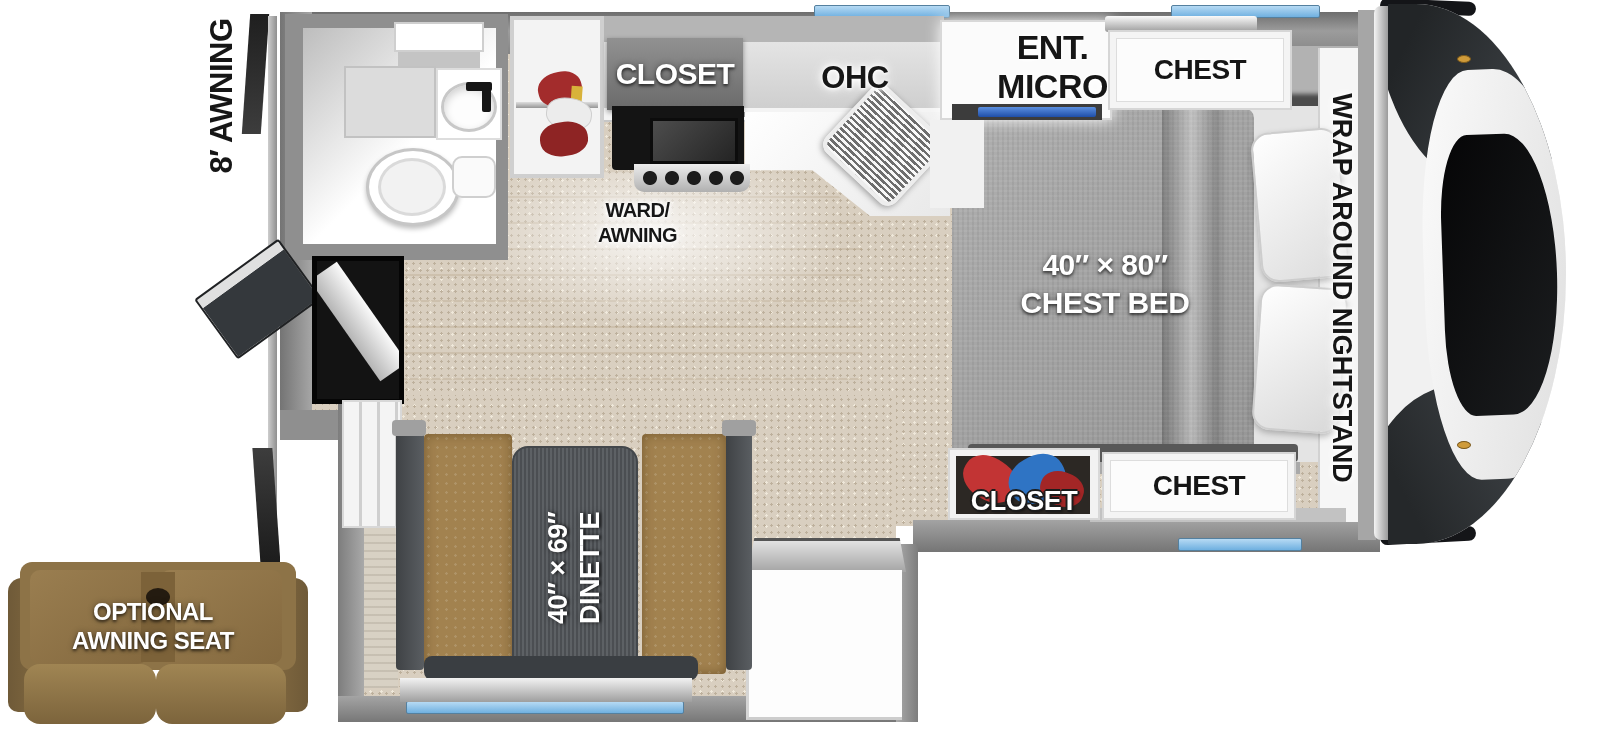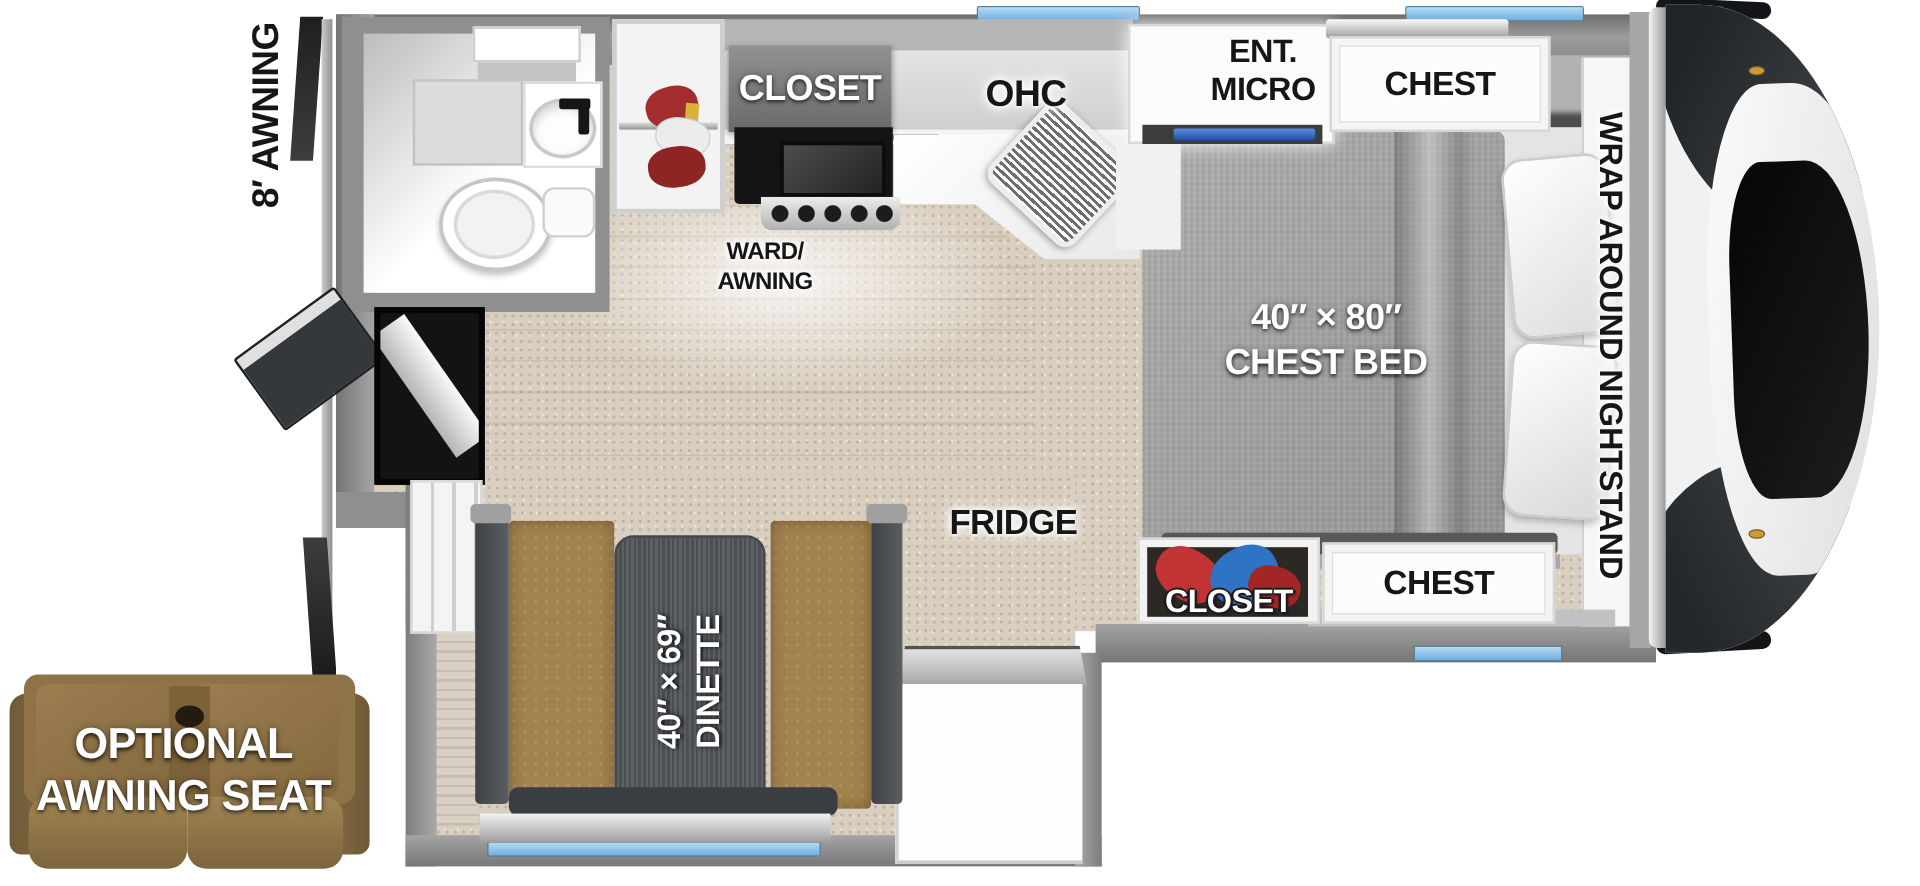--- a/index.html
+++ b/index.html
@@ -83,21 +83,21 @@
   .burners{left:634px;top:164px;width:116px;height:28px;border-radius:0 0 10px 10px;
     background-image:radial-gradient(circle at 16px 14px,#1c1c1c 6.5px,transparent 7.5px),radial-gradient(circle at 38px 14px,#1c1c1c 6.5px,transparent 7.5px),radial-gradient(circle at 60px 14px,#1c1c1c 6.5px,transparent 7.5px),radial-gradient(circle at 82px 14px,#1c1c1c 6.5px,transparent 7.5px),radial-gradient(circle at 103px 14px,#1c1c1c 6.5px,transparent 7.5px),linear-gradient(180deg,#ededed,#b0b0b0);}
   .ohc-label{left:800px;top:60px;width:110px;height:36px;font-size:31px;}
   .counter{left:745px;top:112px;width:205px;height:104px;clip-path:polygon(0 0,100% 0,100% 100%,61% 100%,33% 56%,0 56%);background:linear-gradient(135deg,#ffffff,#e8e8e8);}
   .sink{left:836px;top:100px;width:96px;height:90px;transform:rotate(43deg);background:repeating-linear-gradient(0deg,#f8f8f8 0 2.5px,#6e6e6e 2.5px 5px);border:4px solid #ededed;border-radius:12px;box-shadow:0 2px 6px rgba(0,0,0,.35);}
 
   
   .wall-inner-right{left:945px;top:46px;width:430px;height:56px;background:#b2b2b2;}
   .ent-cab{left:940px;top:20px;width:172px;height:100px;background:#fbfbfb;border:2px solid #d8d8d8;box-shadow:0 0 14px rgba(255,255,255,.95);}
   .ent-side{left:930px;top:120px;width:54px;height:88px;background:#f1f1f1;}
-  .ent-label{left:985px;top:28px;width:135px;font-size:27px;}
+  .ent-label{left:985px;top:28px;width:135px;font-size:34px;}
   .ent-shelf{left:952px;top:104px;width:150px;height:16px;background:#3c3c3c;}
   .ent-blue{left:978px;top:107px;width:118px;height:10px;background:linear-gradient(180deg,#5b8fe0,#1f4ea8);border-radius:2px;}
   .chrome-strip{left:1105px;top:16px;width:152px;height:16px;background:linear-gradient(180deg,#fafafa,#9c9c9c);border-radius:3px;}
   .chest-top{left:1108px;top:30px;width:184px;height:80px;background:#fcfcfc;border:2px solid #d6d6d6;display:flex;align-items:center;justify-content:center;box-shadow:inset 0 0 0 6px #f4f4f4,inset 0 0 0 7px #ddd;}
   .chest-lbl{font-size:28px;}
 
   
   .head-shadow{left:952px;top:94px;width:392px;height:28px;background:#4c4c4c;filter:blur(2px);}
   .bed-sheet{left:1238px;top:106px;width:106px;height:356px;background:#e4e4e4;}
   .bed{left:952px;top:108px;width:302px;height:354px;border-radius:10px;background-color:#a4a4a4;
@@ -151,21 +151,21 @@
   
   .sofa-arm-l{left:8px;top:578px;width:52px;height:134px;background:linear-gradient(90deg,#6f5a38,#8a7044);border-radius:14px 6px 6px 10px;}
   .sofa-arm-r{left:256px;top:578px;width:52px;height:134px;background:linear-gradient(270deg,#6f5a38,#8a7044);border-radius:6px 14px 10px 6px;}
   .sofa-back{left:20px;top:562px;width:276px;height:108px;background:#8d7347;border-radius:12px;}
   .sofa-back-cushion-l{left:30px;top:570px;width:118px;height:94px;background:linear-gradient(145deg,#9a7e50,#84693f);border-radius:10px;}
   .sofa-back-cushion-r{left:160px;top:570px;width:122px;height:94px;background:linear-gradient(145deg,#9a7e50,#84693f);border-radius:10px;}
   .sofa-console{left:141px;top:572px;width:34px;height:90px;background:#7c6239;}
   .sofa-cup{left:146px;top:588px;width:24px;height:18px;background:#241b10;border-radius:50%;}
   .sofa-seat-l{left:24px;top:664px;width:132px;height:60px;background:linear-gradient(180deg,#a08553,#7c643c);border-radius:16px;}
   .sofa-seat-r{left:156px;top:664px;width:130px;height:60px;background:linear-gradient(180deg,#a08553,#7c643c);border-radius:16px;}
-  .sofa-label{left:18px;top:598px;width:270px;font-size:36px;line-height:1.2;}
+  .sofa-label{left:18px;top:598px;width:270px;font-size:24px;line-height:1.2;}
 
   
   .cap-tip-top{left:1380px;top:0;width:96px;height:14px;background:#141518;border-radius:10px;transform:rotate(2.5deg);}
   .cap-tip-bottom{left:1380px;top:528px;width:96px;height:15px;background:#141518;border-radius:10px;transform:rotate(-3deg);}
   .cap-edge{left:1374px;top:6px;width:16px;height:534px;background:linear-gradient(90deg,#f4f4f4,#8e8e8e);border-radius:7px 0 0 7px;}
   .cap-body{left:1388px;top:4px;width:178px;height:540px;border-radius:0 150px 150px 0/0 270px 270px 0;background:#f1f1f1;overflow:hidden;}
   .cap-dark-top{left:-15%;top:-34%;width:140%;height:68%;background:linear-gradient(110deg,#222527 35%,#4c5156);border-radius:0 0 48% 60%/0 0 50% 80%;transform:rotate(6deg);}
   .cap-dark-bottom{left:-15%;bottom:-30%;width:140%;height:60%;background:linear-gradient(70deg,#25282a 35%,#4c5156);border-radius:48% 60% 0 0/50% 80% 0 0;transform:rotate(-6deg);}
   .cap-ring{right:-4%;top:12%;width:84%;height:76%;background:linear-gradient(100deg,#fbfbfb,#dedede);border-radius:34% 50% 50% 34%/42% 50% 50% 42%;transform:rotate(-2deg);}
   .cap-window{right:5%;top:24%;width:64%;height:52%;background:linear-gradient(115deg,#050506,#1c1e20);border-radius:26% 44% 44% 26%/32% 52% 52% 32%;transform:rotate(-2deg);}
@@ -276,21 +276,20 @@
   <div class="ccloth-red"></div>
   <div class="ccloth-blue"></div>
   <div class="ccloth-red2"></div>
   <div class="closet-label lbl lbl-outline">CLOSET</div>
   <div class="chest-bottom">
     <span class="lbl lbl-dark chest-lbl">CHEST</span>
   </div>
 
   <div class="nightstand-label lbl lbl-dark">WRAP AROUND NIGHTSTAND</div>
 
-  <div class="fridge-label lbl lbl-dark">FRIDGE</div>
   <div class="fridge-slab"></div>
   <div class="fridge-body"></div>
 
   <div class="door-panel"></div>
   <div class="stairwell">
     <div class="stair-stripe"></div>
   </div>
   <div class="slat-panel"></div>
 
   <div class="bench-back bench-back-left"></div>

